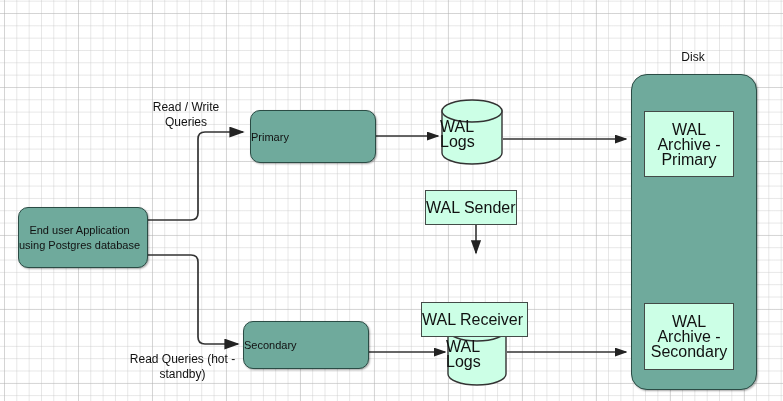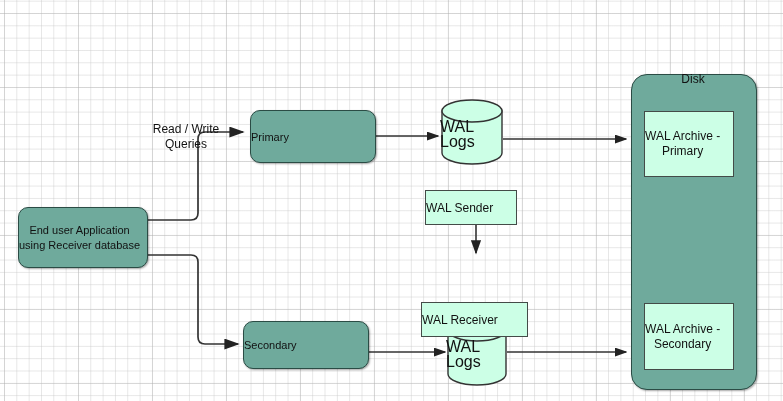--- a/index.html
+++ b/index.html
@@ -19,25 +19,25 @@
       12.33px 12.33px,
       12.33px 12.33px;
     background-position:4px 13px,4px 13px,4px 13px,4px 13px;
     font-family:"Liberation Sans", sans-serif;
   }
   #edges{position:absolute;left:0;top:0;width:783px;height:401px;}
   .node{position:absolute;box-sizing:border-box;display:flex;align-items:center;
         justify-content:flex-start;text-align:center;color:#111111;}
   .teal{background:#6FAA9C;border:1px solid #2b4c45;border-radius:10px;
         box-shadow:1px 1px 2px rgba(0,0,0,.35);font-size:11px;}
-  .mint{background:#CCFFE6;border:1px solid #444b48;font-size:12px;}
+  .mint{background:#CCFFE6;border:1px solid #444b48;font-size:16px;}
   .disk{position:absolute;background:#6FAA9C;border:1px solid #2b4c45;
         border-radius:16px;box-shadow:1px 1px 2px rgba(0,0,0,.35);}
   .label{position:absolute;font-size:12px;color:#111111;text-align:center;
-         line-height:15px;white-space:pre-line;margin-top:22px;}
+         line-height:15px;white-space:pre-line;}
   .cyl{position:absolute;}
   .cyl .txt{position:absolute;left:0;right:0;top:50%;transform:translateY(-42%);
             text-align:left;font-size:16px;color:#111;line-height:15px;
             white-space:pre-line;pointer-events:none;}
 </style>
 </head>
 <body>
 
 <div id="canvas">
 
@@ -58,21 +58,21 @@
 
     <path d="M476,225 L476,253" fill="none" stroke="#333333" stroke-width="1.6" marker-end="url(#arrow)"></path>
 
     <path d="M369,352 L445,352" fill="none" stroke="#333333" stroke-width="1.4" marker-end="url(#arrow)"></path>
 
     <path d="M507,352 L626,352" fill="none" stroke="#333333" stroke-width="1.4" marker-end="url(#arrow)"></path>
   </svg>
 
   <div class="node teal" style="left:18px;top:207px;width:130px;height:61px;">
     <span style="white-space:pre-line;line-height:15px;">End user Application
-using Receiver database</span>
+using Postgres database</span>
   </div>
 
   <div class="node teal" style="left:250px;top:110px;width:126px;height:53px;">
     <span>Primary</span>
   </div>
 
   <div class="node teal" style="left:243px;top:321px;width:126px;height:48px;">
     <span>Secondary</span>
   </div>
 
@@ -112,14 +112,16 @@
   </div>
 
   <div class="node mint" style="left:644px;top:303px;width:90px;height:67px;border-radius:0;">
     <span style="white-space:pre-line;line-height:15px;">WAL Archive -
 Secondary</span>
   </div>
 
   <div class="label" style="left:132px;top:100px;width:108px;">Read / Write
 Queries</div>
 
+  <div class="label" style="left:105px;top:352px;width:155px;">Read Queries (hot -
+standby)</div>
 
 </div>
 
 </body></html>

